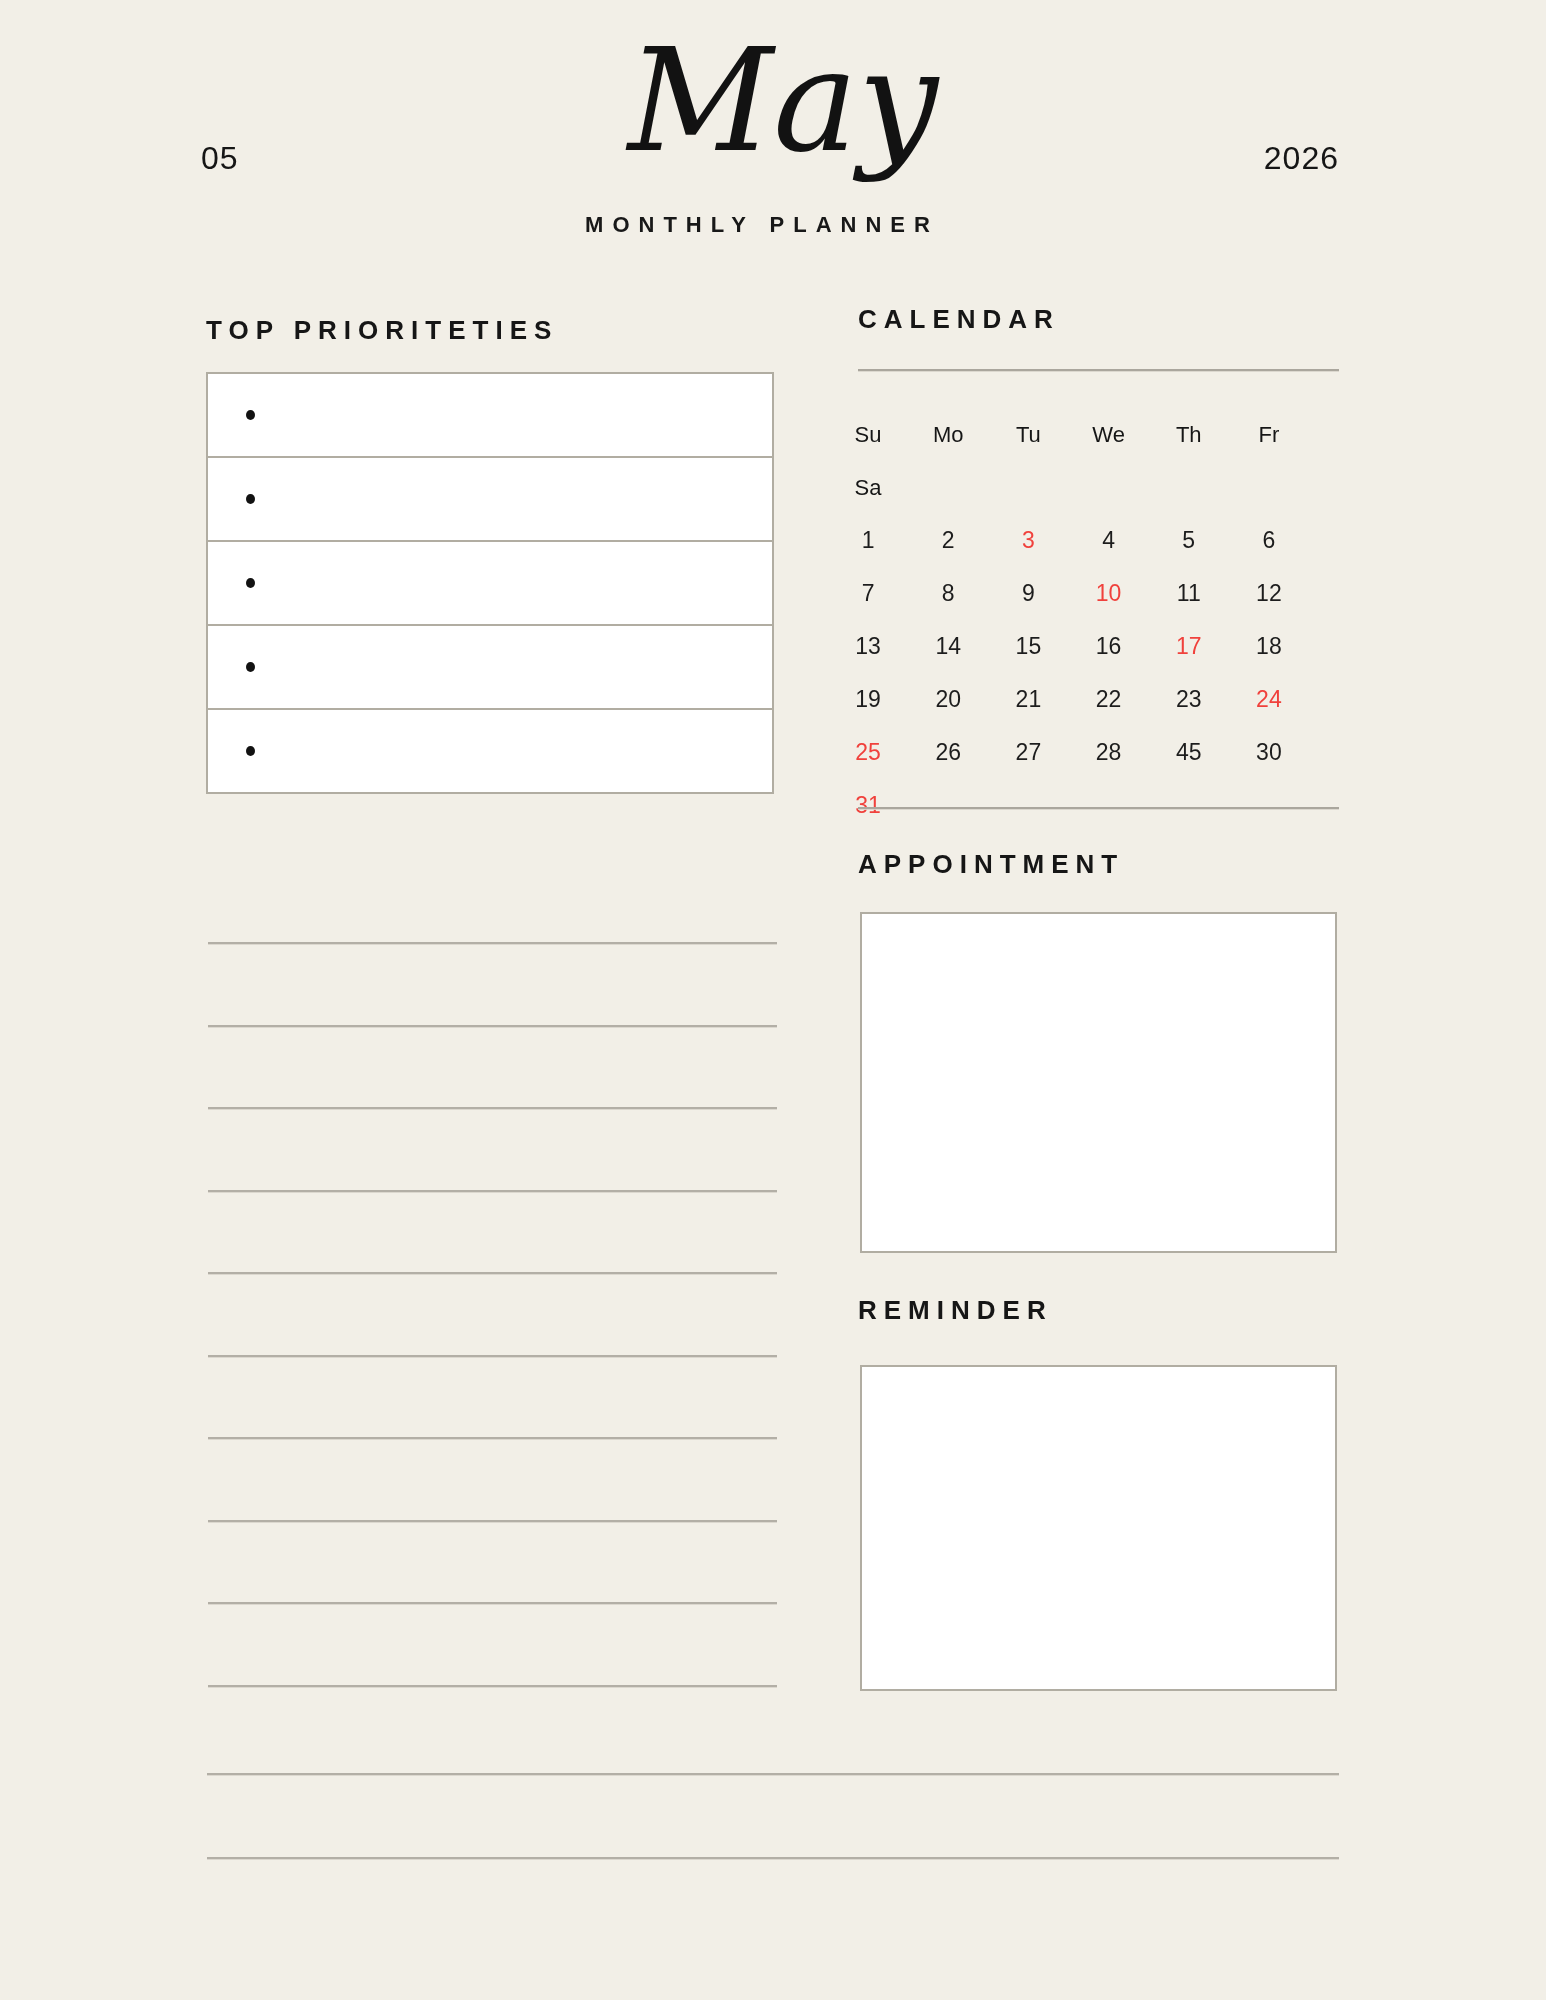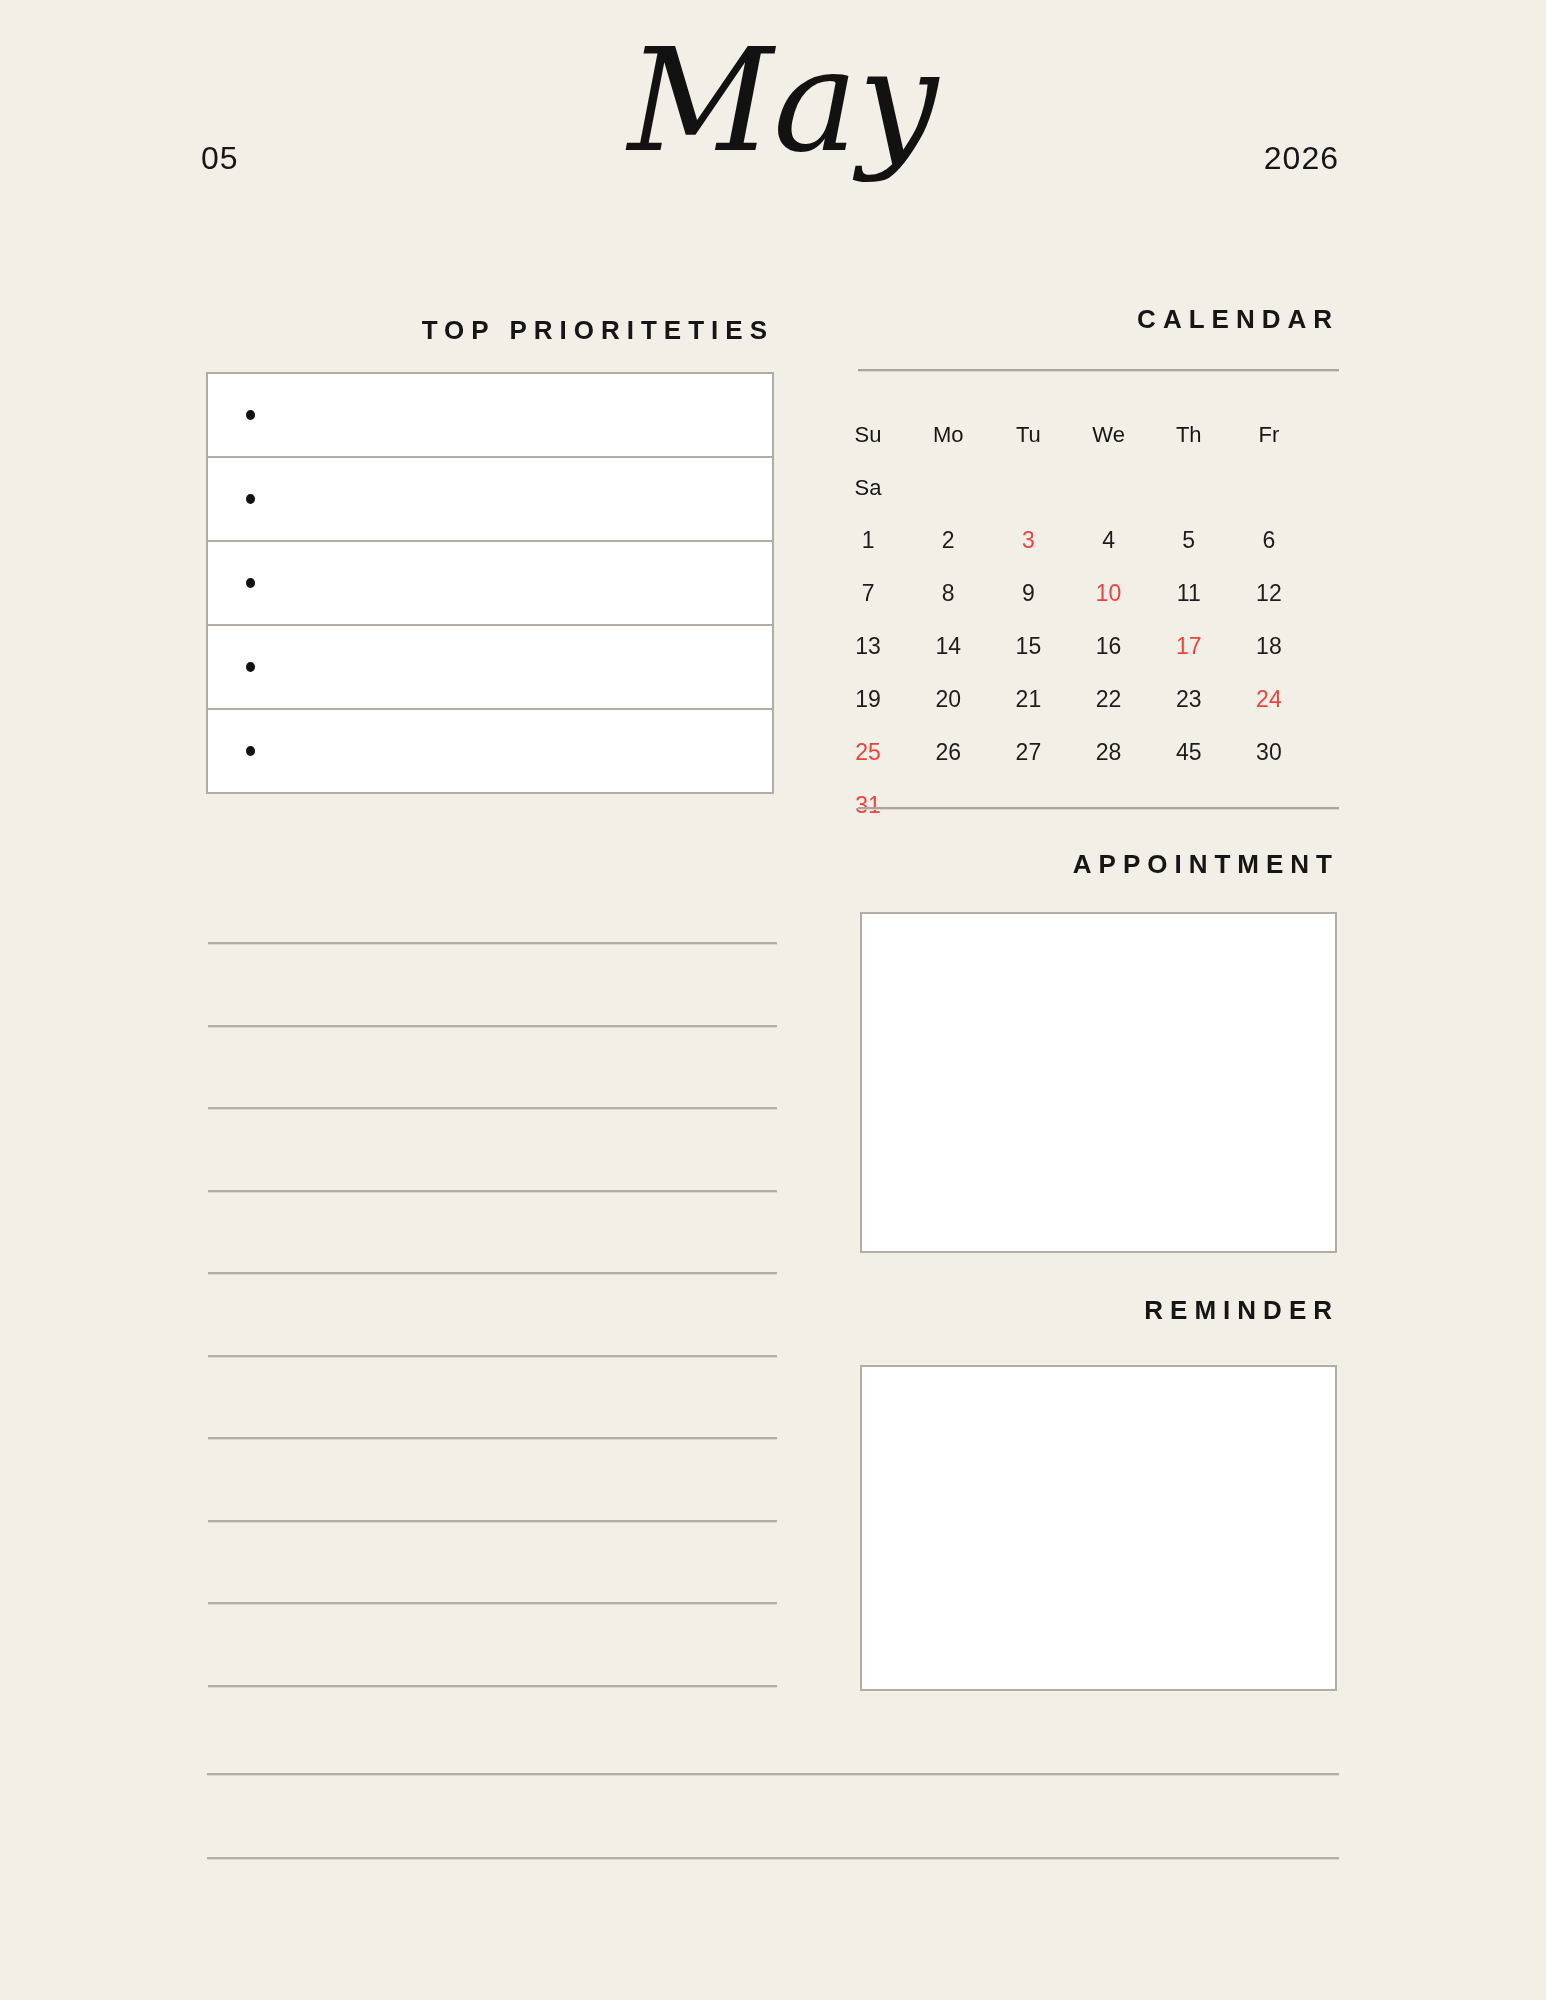--- a/index.html
+++ b/index.html
@@ -25,21 +25,21 @@
     line-height:1.2;
     margin-left:28px;
   }
   .subtitle{
     position:absolute;top:212px;left:0;width:1524px;
     text-align:center;
     font-size:22px;font-weight:700;letter-spacing:9px;color:#181818;
   }
   .section-title{
     position:absolute;
-    text-align:right;
+    text-align:left;
     font-size:26px;font-weight:600;letter-spacing:7px;color:#161616;
   }
   .col-left{left:206px;width:568px;}
   .col-right{left:858px;width:481px;}
 
   .priorities-box{
     position:absolute;left:206px;top:372px;width:568px;
     border:2px solid #b1ada2;background:#ffffff;
     box-sizing:border-box;
   }
@@ -79,20 +79,21 @@
   .reminder-box{left:860px;top:1365px;width:477px;height:326px;}
 </style>
 </head>
 <body>
 
 <div class="page">
 
   <div class="corner-num" style="left:201px;">05</div>
   <div class="month-script">May</div>
   <div class="corner-num" style="right:207px;top:140px;left:auto;">2026</div>
+  <div class="subtitle">MONTHLY PLANNER</div>
 
   <div class="section-title col-left" style="top:315px;">TOP PRIORITETIES</div>
 
   <div class="priorities-box">
 
       <div class="priority-row">
         <span class="bullet"></span>
       </div>
 
       <div class="priority-row">

